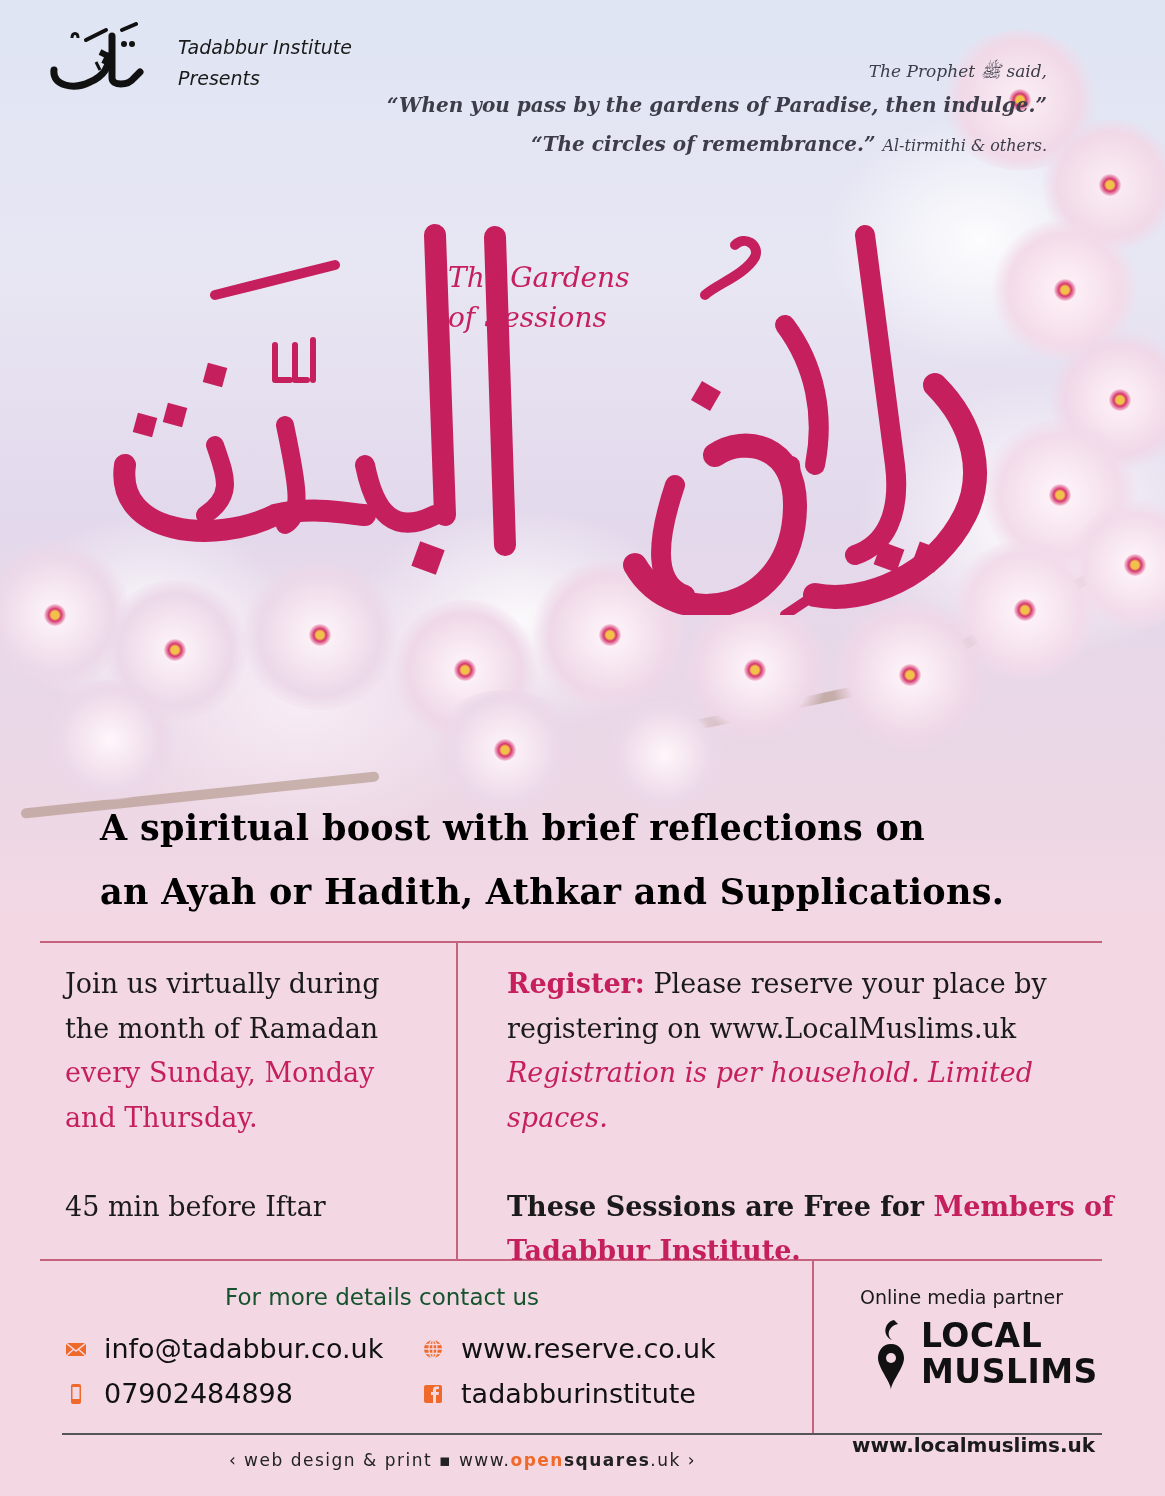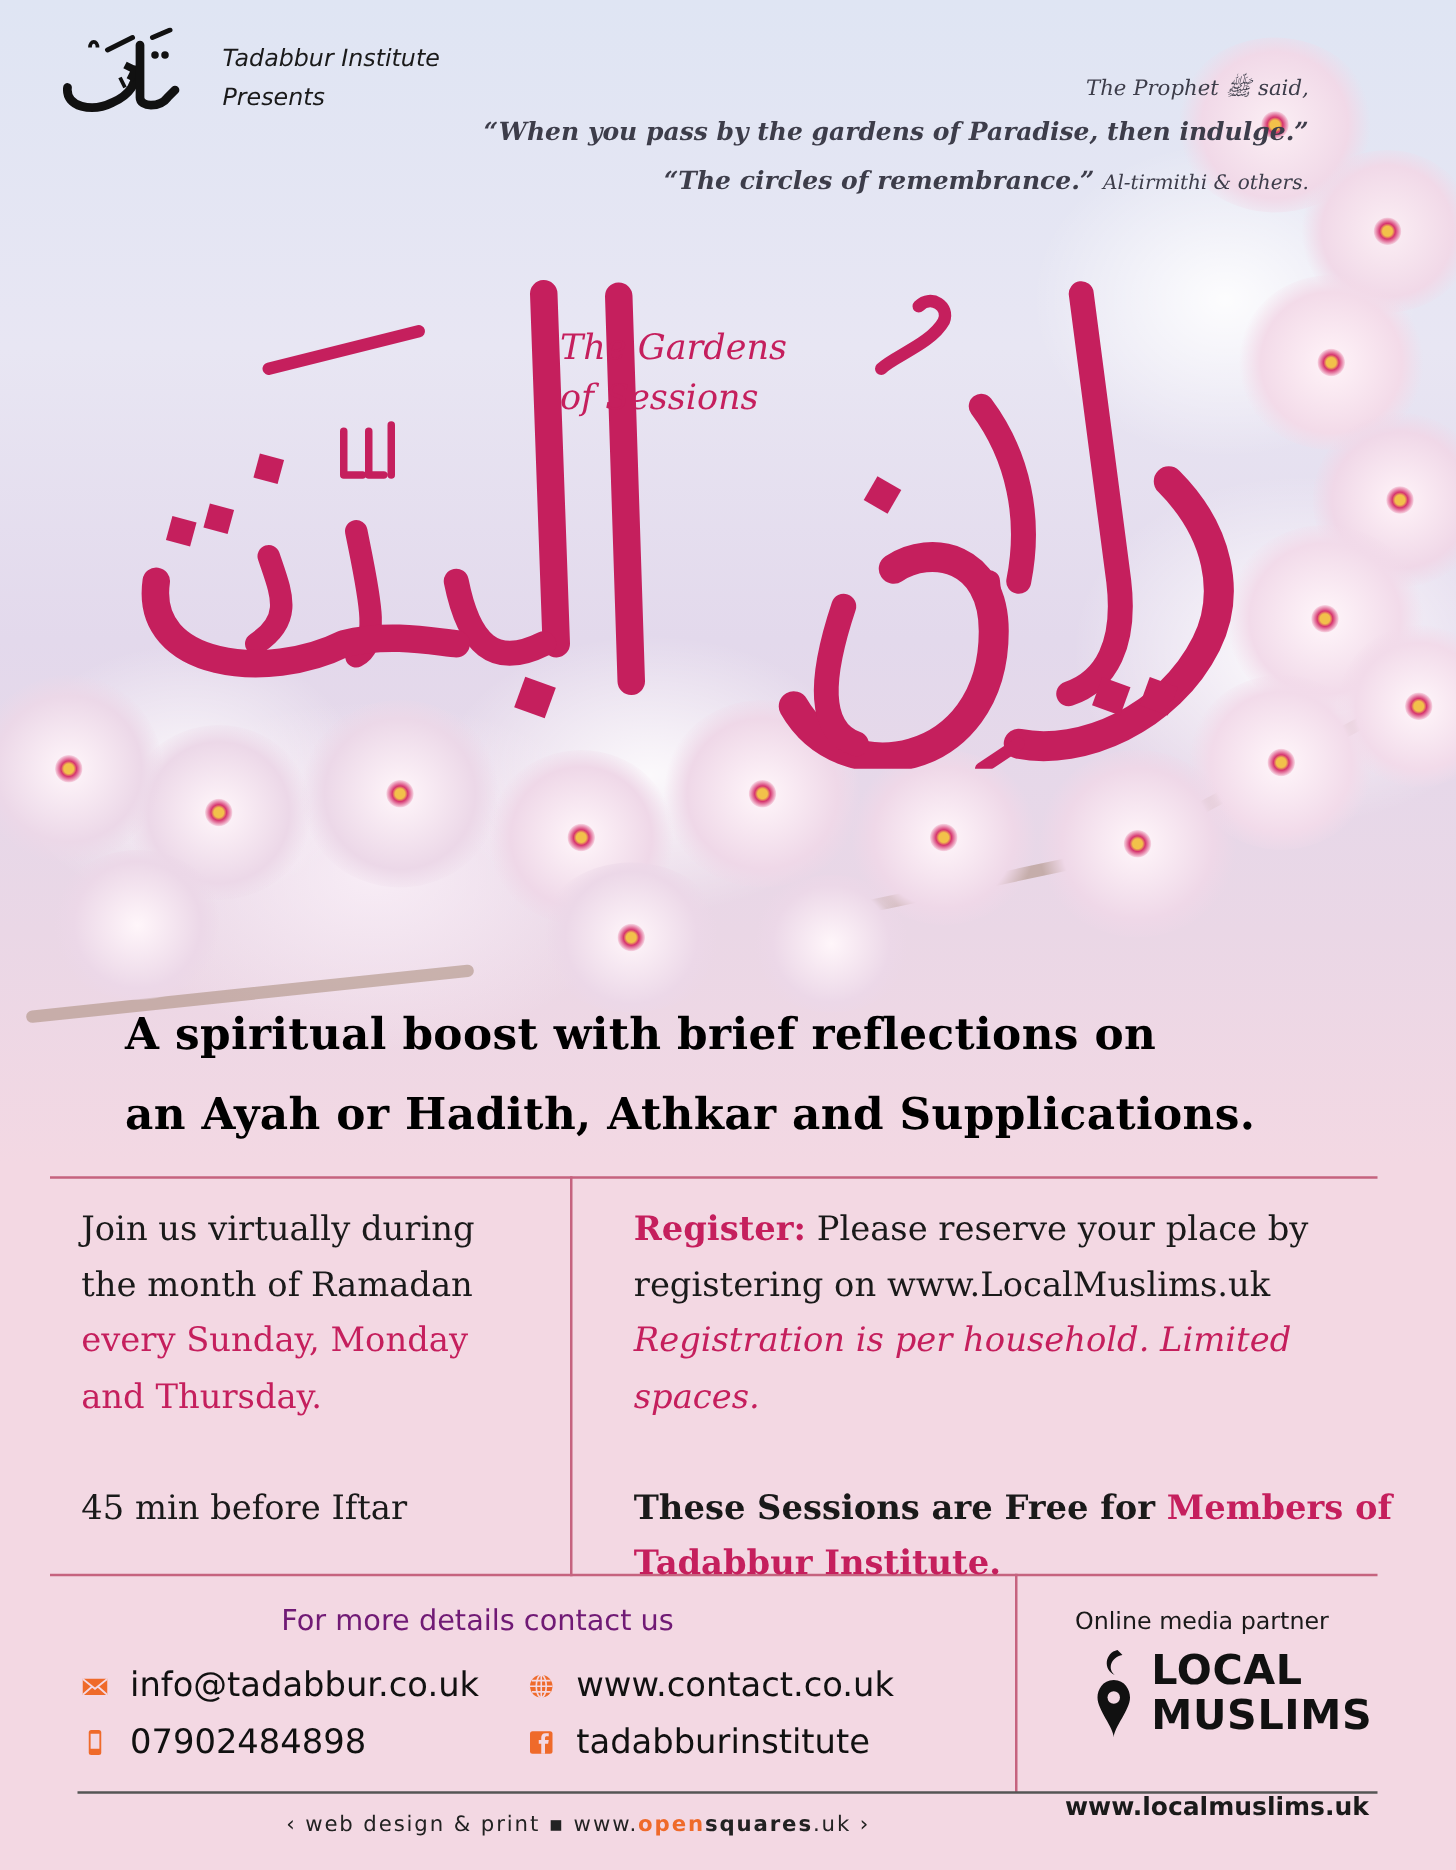--- a/index.html
+++ b/index.html
@@ -47,21 +47,21 @@
   .hline { position: absolute; height: 2px; background: #c5637f; }
   .vline { position: absolute; width: 2px; background: #c5637f; }
 
   .col-left { position: absolute; left: 65px; top: 962px; width: 380px; font-size: 27px; line-height: 44.5px; color: #1a1a1a; }
   .col-right { position: absolute; left: 507px; top: 962px; width: 620px; font-size: 27px; line-height: 44.5px; color: #1a1a1a; }
   .accent { color: #c51f5d; }
   .bold { font-weight: bold; }
   .ital { font-style: italic; }
 
   .contact-title { position: absolute; left: 225px; top: 1284px; font-family: "DejaVu Sans", sans-serif;
-    font-size: 23px; color: #701a75; }
+    font-size: 23px; color: #14532d; }
   .contact { position: absolute; font-family: "DejaVu Sans", sans-serif; font-size: 27px; color: #111;
     display: flex; align-items: center; }
   .cicon { display: inline-block; width: 20px; height: 20px; margin-right: 18px; position: relative; }
 
   .partner-title { position: absolute; left: 860px; top: 1286px; font-family: "DejaVu Sans", sans-serif;
     font-size: 19px; color: #1a1a1a; }
   .lm-logo { position: absolute; left: 876px; top: 1318px; width: 30px; height: 72px; }
   .lm-name { position: absolute; left: 921px; top: 1318px; font-family: "DejaVu Sans", sans-serif; font-weight: bold;
     font-size: 33px; line-height: 36px; color: #111; letter-spacing: 0.5px; }
   .lm-url { position: absolute; left: 852px; top: 1396px; font-family: "DejaVu Sans", sans-serif; font-weight: bold;
@@ -229,21 +229,21 @@
     <rect x="6.5" y="3" width="7" height="12" fill="#f3d8e3"></rect>
   </svg>
   <span>07902484898</span>
 </div>
 <div class="contact" style="left:423px;top:1333px;">
   <svg class="cicon" viewBox="0 0 20 20">
     <circle cx="10" cy="10" r="9" fill="#ef6a2a"></circle>
     <ellipse cx="10" cy="10" rx="4" ry="9" stroke="#f3d8e3" stroke-width="1.3" fill="none"></ellipse>
     <path d="M1 10 H19 M2.5 5.5 H17.5 M2.5 14.5 H17.5 M10 1 V19" stroke="#f3d8e3" stroke-width="1.3"></path>
   </svg>
-  <span>www.contact.co.uk</span>
+  <span>www.reserve.co.uk</span>
 </div>
 <div class="contact" style="left:423px;top:1378px;">
   <svg class="cicon" viewBox="0 0 20 20">
     <rect x="1" y="1" width="18" height="18" rx="2" fill="#ef6a2a"></rect>
     <path d="M13 19 V11 H15.5 L16 8 H13 V6.5 C13 5.5 13.5 5 14.5 5 H16 V2.5 H13.5 C11 2.5 10 4 10 6 V8 H8 V11 H10 V19" fill="#f3d8e3"></path>
   </svg>
   <span>tadabburinstitute</span>
 </div>
 
 <div class="partner-title">Online media partner</div>

